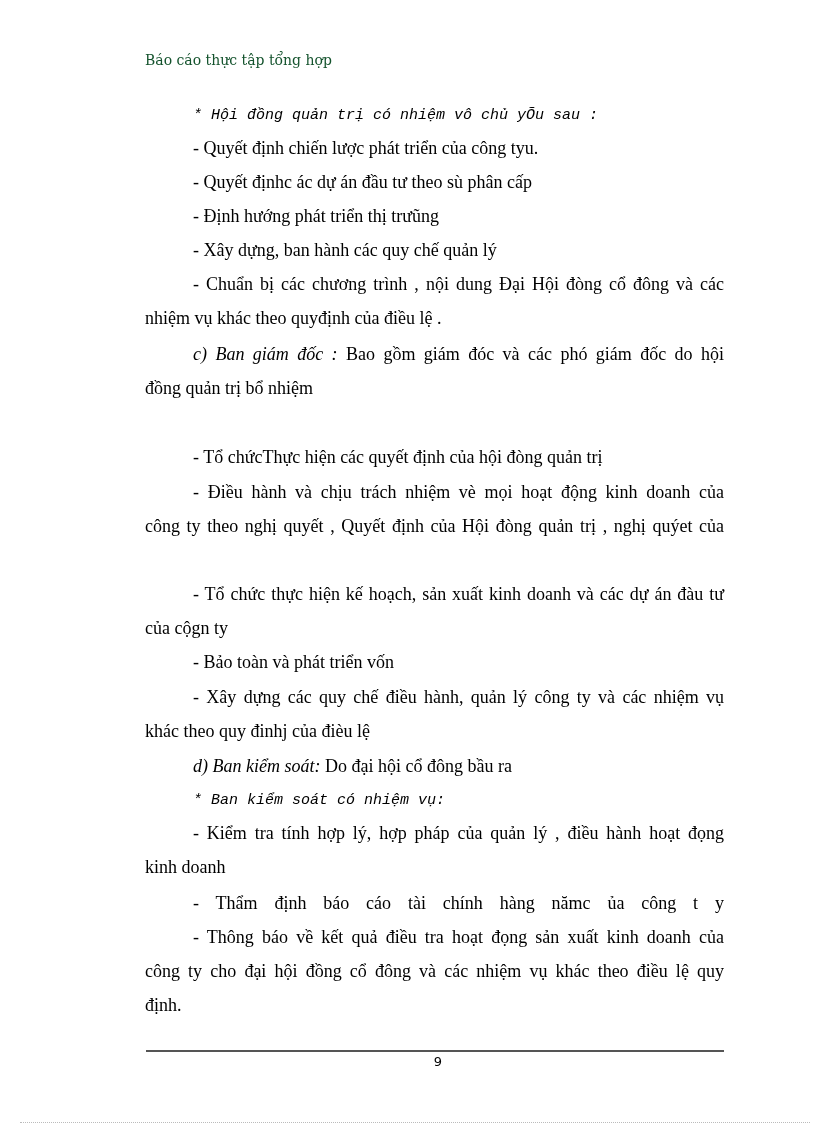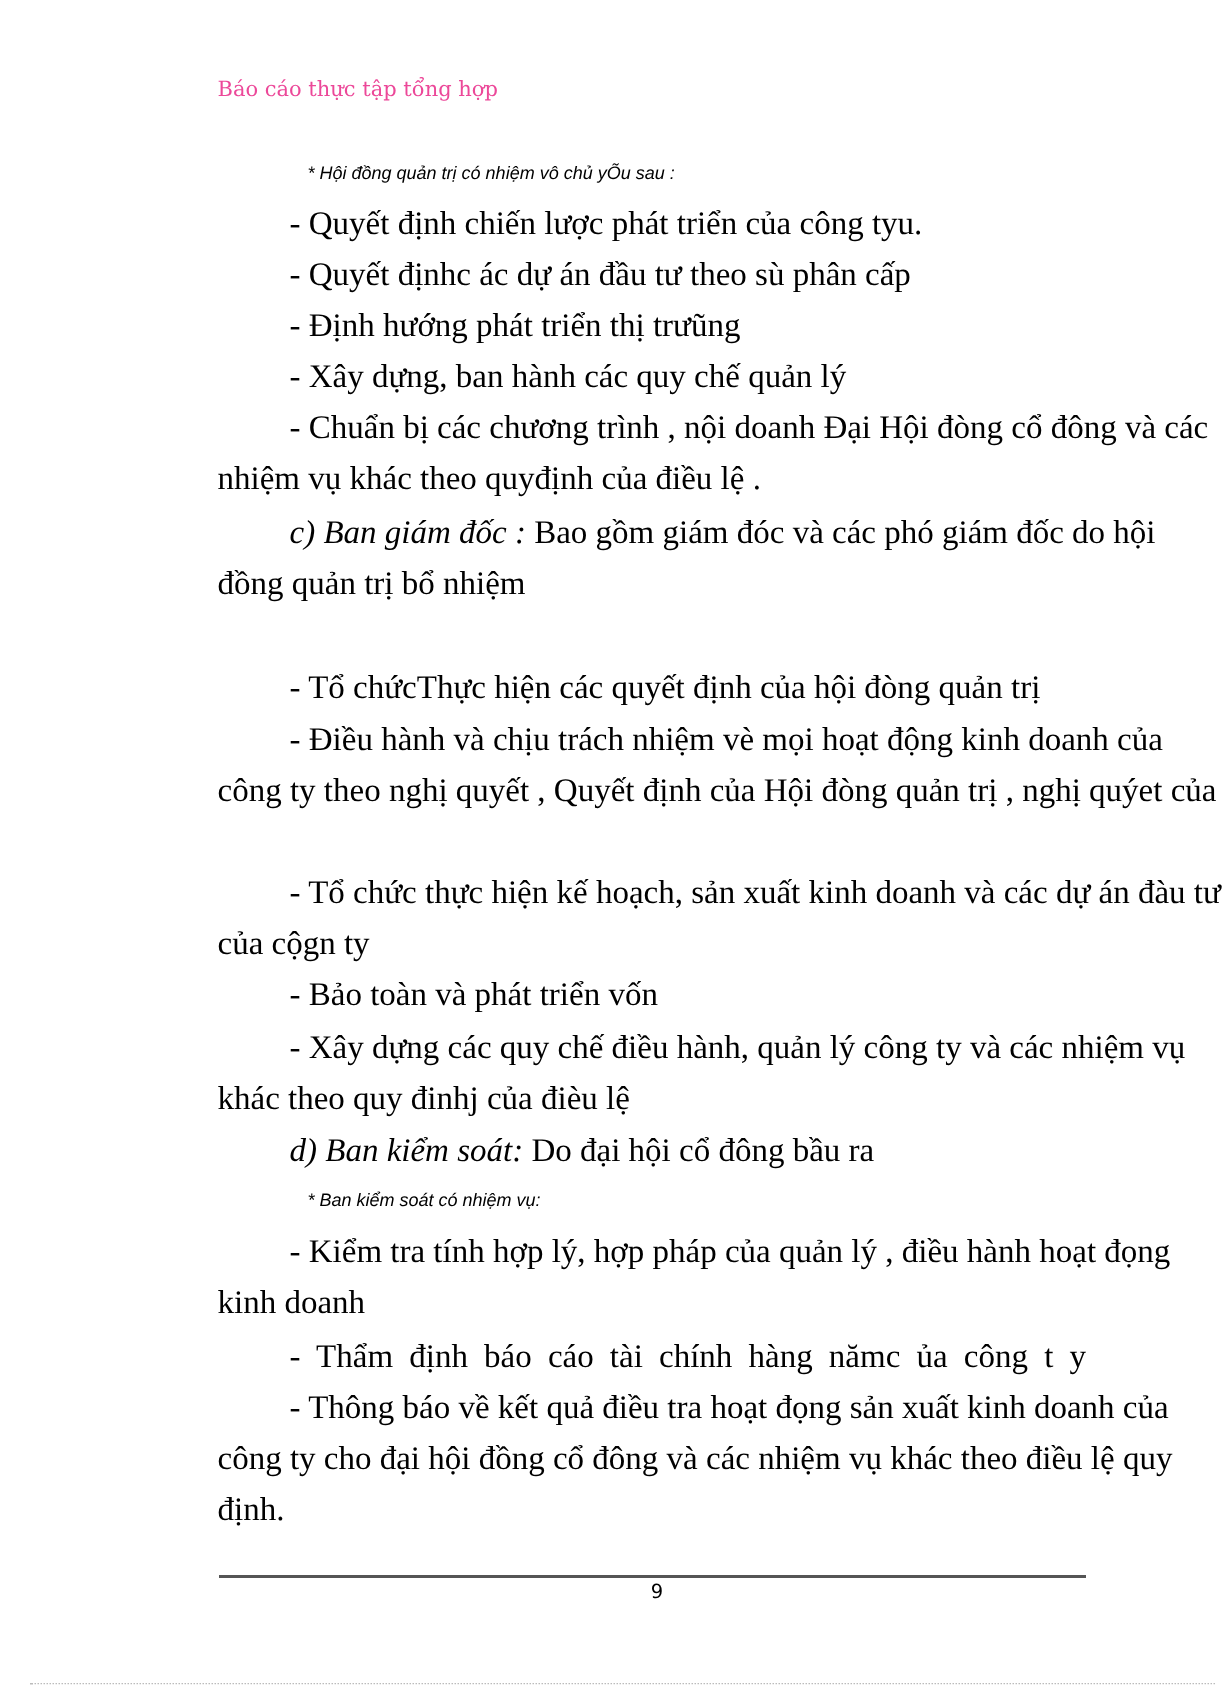--- a/index.html
+++ b/index.html
@@ -1,28 +1,28 @@
 <!DOCTYPE html>
 <html><head>
   <meta charset="utf-8">
   <style>
     html, body { margin: 0; padding: 0; background: #ffffff; }
     body { width: 816px; height: 1123px; position: relative; overflow: hidden; color: #000; }
     .page { position: absolute; left: 0; top: 0; width: 816px; height: 1123px; }
     .header {
       position: absolute; left: 145px; top: 52px;
-      font-family: "DejaVu Serif", serif; font-size: 14px; color: #ec4899;
+      font-family: "DejaVu Serif", serif; font-size: 14px; color: #14532d;
     }
     .ln {
       position: absolute; left: 145px; width: 579px; height: 33px; line-height: 33px;
-      font-family: "Liberation Serif", serif; font-size: 22px; white-space: nowrap;
+      font-family: "Liberation Serif", serif; font-size: 18px; white-space: nowrap;
     }
     .ind { left: 193px; width: 531px; }
     .just { text-align: justify; text-align-last: justify; }
-    .it { font-family: Liberation Sans, sans-serif; font-style: italic; font-size: 12px; margin-left: 12px; }
+    .it { font-family: Liberation Mono, monospace; font-style: italic; font-size: 15px; }
     .bi { font-weight: normal; font-style: italic; }
     .footer-rule {
       position: absolute; left: 146px; top: 1050px; width: 578px; height: 0;
       border-top: 2px solid #555;
     }
     .page-num {
       position: absolute; left: 0; width: 876px; top: 1054px; text-align: center;
       font-family: "DejaVu Sans", sans-serif; font-size: 13px;
     }
     .page-edge {
@@ -34,21 +34,21 @@
 <body>
 
 <div class="page">
   <div class="header">Báo cáo thực tập tổng hợp</div>
 
   <div class="ln ind it" style="top:99px">* Hội đồng quản trị có nhiệm vô chủ yÕu sau :</div>
   <div class="ln ind" style="top:132px">- Quyết định chiến lược phát triển của công tyu.</div>
   <div class="ln ind" style="top:166px">- Quyết địnhc ác dự án đầu tư theo sù phân cấp</div>
   <div class="ln ind" style="top:234px">- Xây dựng, ban hành các quy chế quản lý</div>
   <div class="ln ind" style="top:200px">- Định hướng phát triển thị trưũng</div>
-  <div class="ln ind just" style="top:268px">- Chuẩn bị các chương trình , nội doanh Đại Hội đòng cổ đông và các</div>
+  <div class="ln ind just" style="top:268px">- Chuẩn bị các chương trình , nội dung Đại Hội đòng cổ đông và các</div>
   <div class="ln" style="top:302px">nhiệm vụ khác theo quyđịnh của điều lệ .</div>
 
   <div class="ln ind just" style="top:338px"><span class="bi">c) Ban giám đốc :</span><span> Bao gồm giám đóc và các phó giám đốc do hội</span></div>
   <div class="ln" style="top:372px">đồng quản trị bổ nhiệm</div>
   <div class="ln ind" style="top:441px">- Tổ chứcThực hiện các quyết định của hội đòng quản trị</div>
   <div class="ln ind just" style="top:476px">- Điều hành và chịu trách nhiệm vè mọi hoạt động kinh doanh của</div>
   <div class="ln just" style="top:510px">công ty theo nghị quyết , Quyết định của Hội đòng quản trị , nghị quýet của</div>
   <div class="ln ind just" style="top:578px">- Tổ chức thực hiện kế hoạch, sản xuất kinh doanh và các dự án đàu tư</div>
   <div class="ln" style="top:612px">của cộgn ty</div>
   <div class="ln ind" style="top:646px">- Bảo toàn và phát triển vốn</div>

